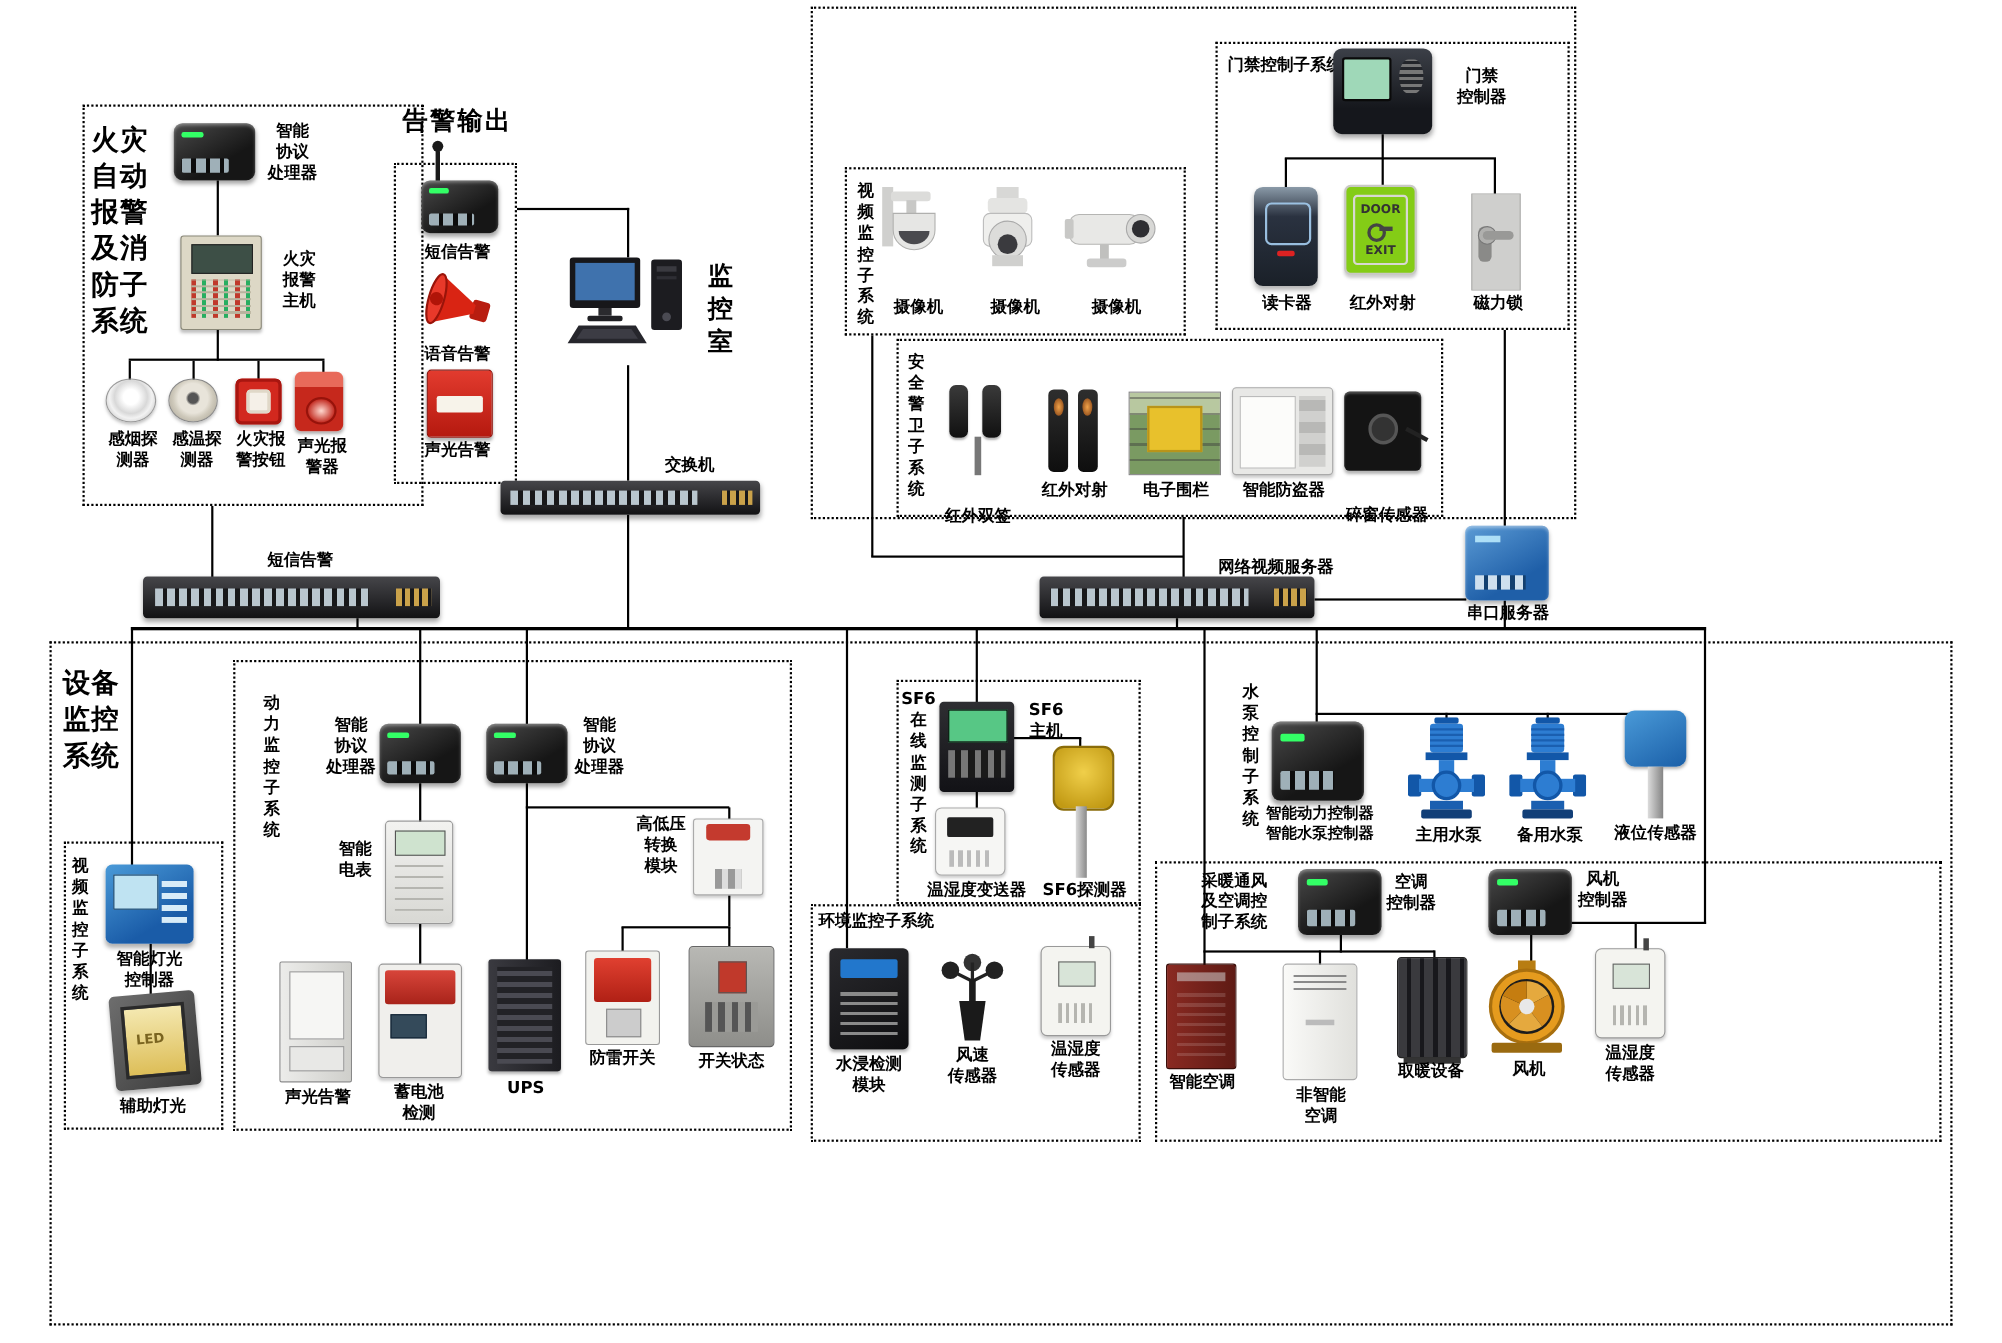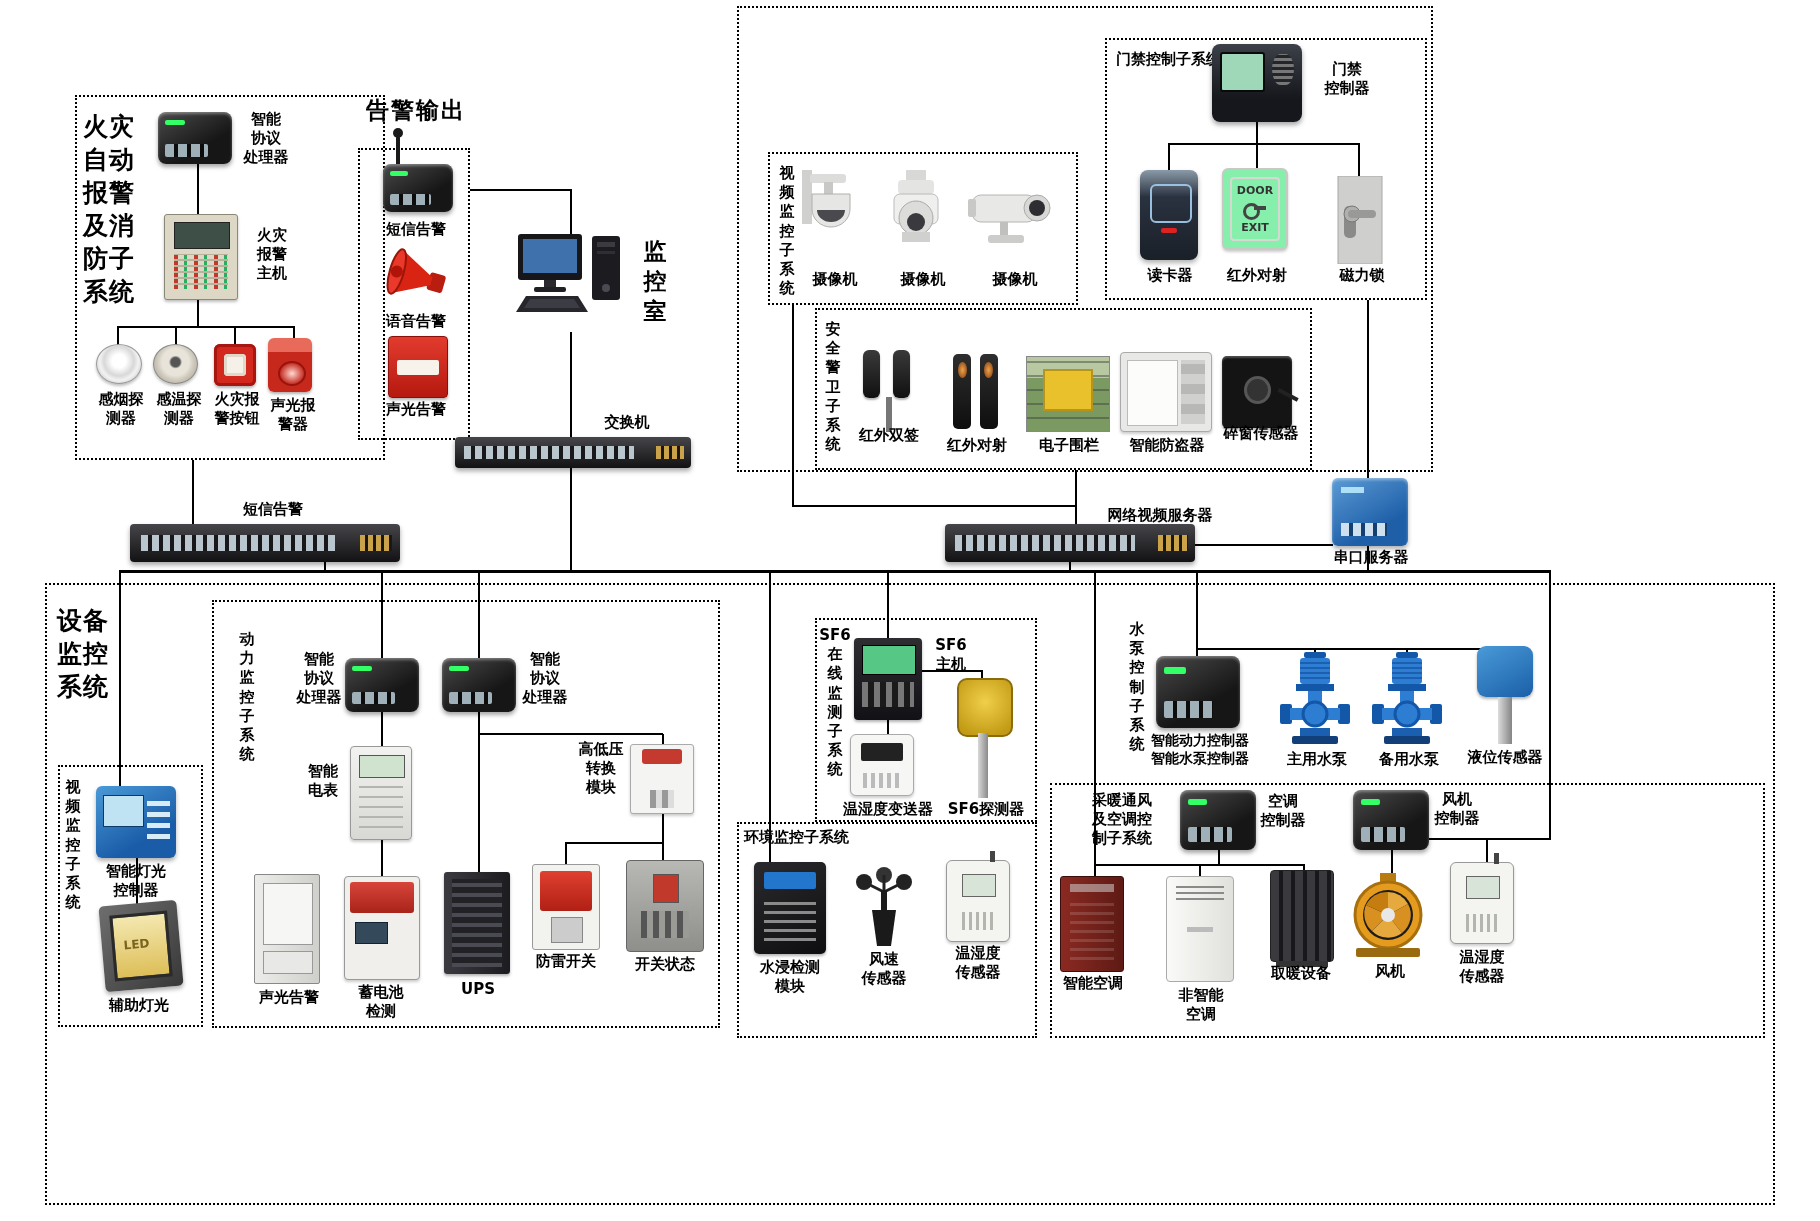--- a/index.html
+++ b/index.html
@@ -36,21 +36,21 @@
 .slpanel::after{content:"";position:absolute;left:14%;top:38%;width:72%;height:26%;background:#f7f3ea;border-radius:2px}
 .serial{background:linear-gradient(150deg,#5b9bd5,#1f5fa8 70%);border-radius:6px;box-shadow:inset 0 2px 3px rgba(255,255,255,.4),0 3px 4px rgba(0,0,0,.3)}
 .serial::before{content:"";position:absolute;left:12%;top:13%;width:30%;height:9%;background:#bfefff;opacity:.85}
 .serial::after{content:"";position:absolute;left:12%;bottom:14%;width:60%;height:20%;background:repeating-linear-gradient(90deg,#cfe0ee 0 8px,#13406f 8px 12px)}
 .fingerd{background:linear-gradient(#3c4048,#15171c 70%);border-radius:8px;box-shadow:0 3px 5px rgba(0,0,0,.35)}
 .fingerd::before{content:"";position:absolute;left:9%;top:10%;width:46%;height:46%;background:#9fd8b8;border:2px solid #0a0a0a;border-radius:3px}
 .fingerd::after{content:"";position:absolute;right:9%;top:13%;width:24%;height:40%;background:repeating-linear-gradient(0deg,#777 0 3px,#23252a 3px 6px);border-radius:40%/50%}
 .reader{background:linear-gradient(#8a9aa8,#2a3240 30%,#1a2028);border-radius:8px;box-shadow:0 3px 5px rgba(0,0,0,.3)}
 .reader::before{content:"";position:absolute;left:18%;top:16%;width:64%;height:38%;border-radius:6px;border:2px solid #9fc6e8;opacity:.95}
 .reader::after{content:"";position:absolute;left:36%;top:64%;width:28%;height:6%;background:#d22;border-radius:2px}
-.doorbtn{background:#86efac;border:2px solid #c9c9c4;border-radius:6px;box-shadow:0 2px 3px rgba(0,0,0,.2)}
+.doorbtn{background:#84cc16;border:2px solid #c9c9c4;border-radius:6px;box-shadow:0 2px 3px rgba(0,0,0,.2)}
 .doorbtn .in{position:absolute;inset:9%;border:2px solid #d8d8d2;border-radius:4px;display:flex;flex-direction:column;align-items:center;justify-content:space-between;padding:5px 2px;font-weight:bold;font-size:11px;color:#333}
 .keyicon{width:24px;height:12px;position:relative}
 .keyicon::before{content:"";position:absolute;left:0;top:0;width:11px;height:11px;border:3px solid #444;border-radius:50%}
 .keyicon::after{content:"";position:absolute;left:11px;top:3px;width:12px;height:4px;background:#444}
 .irdual i{position:absolute;width:26%;height:58%;top:2%;background:linear-gradient(#3a3a3a,#101010);border-radius:6px;box-shadow:0 2px 2px rgba(0,0,0,.3)}
 .irdual i:nth-child(1){left:10%}
 .irdual i:nth-child(2){left:56%}
 .irdual::after{content:"";position:absolute;left:46%;top:58%;width:8%;height:42%;background:#777}
 .irbeam i{position:absolute;width:30%;height:94%;top:0;background:linear-gradient(#2e2e2e,#0e0e0e);border-radius:5px}
 .irbeam i:nth-child(1){left:12%}
@@ -334,25 +334,25 @@
       <i></i>
       <i></i>
     </div>
   <div class="dev irbeam" style="left:946px;top:354px;width:60px;height:80px">
       <i></i>
       <i></i>
     </div>
   <div class="dev fence" style="left:1026px;top:356px;width:84px;height:76px"></div>
   <div class="dev kit" style="left:1120px;top:352px;width:92px;height:80px"></div>
   <div class="dev winsensor" style="left:1222px;top:356px;width:70px;height:72px"></div>
-  <div class="lbl" style="left:854px;top:426px;width:70px">红外双签</div>
+  <div class="lbl" style="left:854px;top:460px;width:70px">红外双签</div>
   <div class="lbl" style="left:942px;top:436px;width:70px">红外对射</div>
   <div class="lbl" style="left:1034px;top:436px;width:70px">电子围栏</div>
   <div class="lbl" style="left:1124px;top:436px;width:86px">智能防盗器</div>
-  <div class="lbl" style="left:1218px;top:424px;width:86px">碎窗传感器</div>
+  <div class="lbl" style="left:1218px;top:459px;width:86px">碎窗传感器</div>
 
   <div class="lbl" style="left:218px;top:500px;width:110px">短信告警</div>
   <div class="dev switchd" style="left:130px;top:524px;width:270px;height:38px"></div>
   <div class="lbl" style="left:1090px;top:506px;width:140px">网络视频服务器</div>
   <div class="dev switchd" style="left:945px;top:524px;width:250px;height:38px"></div>
   <div class="dev serial" style="left:1332px;top:478px;width:76px;height:68px"></div>
   <div class="lbl" style="left:1326px;top:548px;width:90px">串口服务器</div>
 
   <div class="lbl t25" style="left:54px;top:604px;width:58px">设备
 监控

